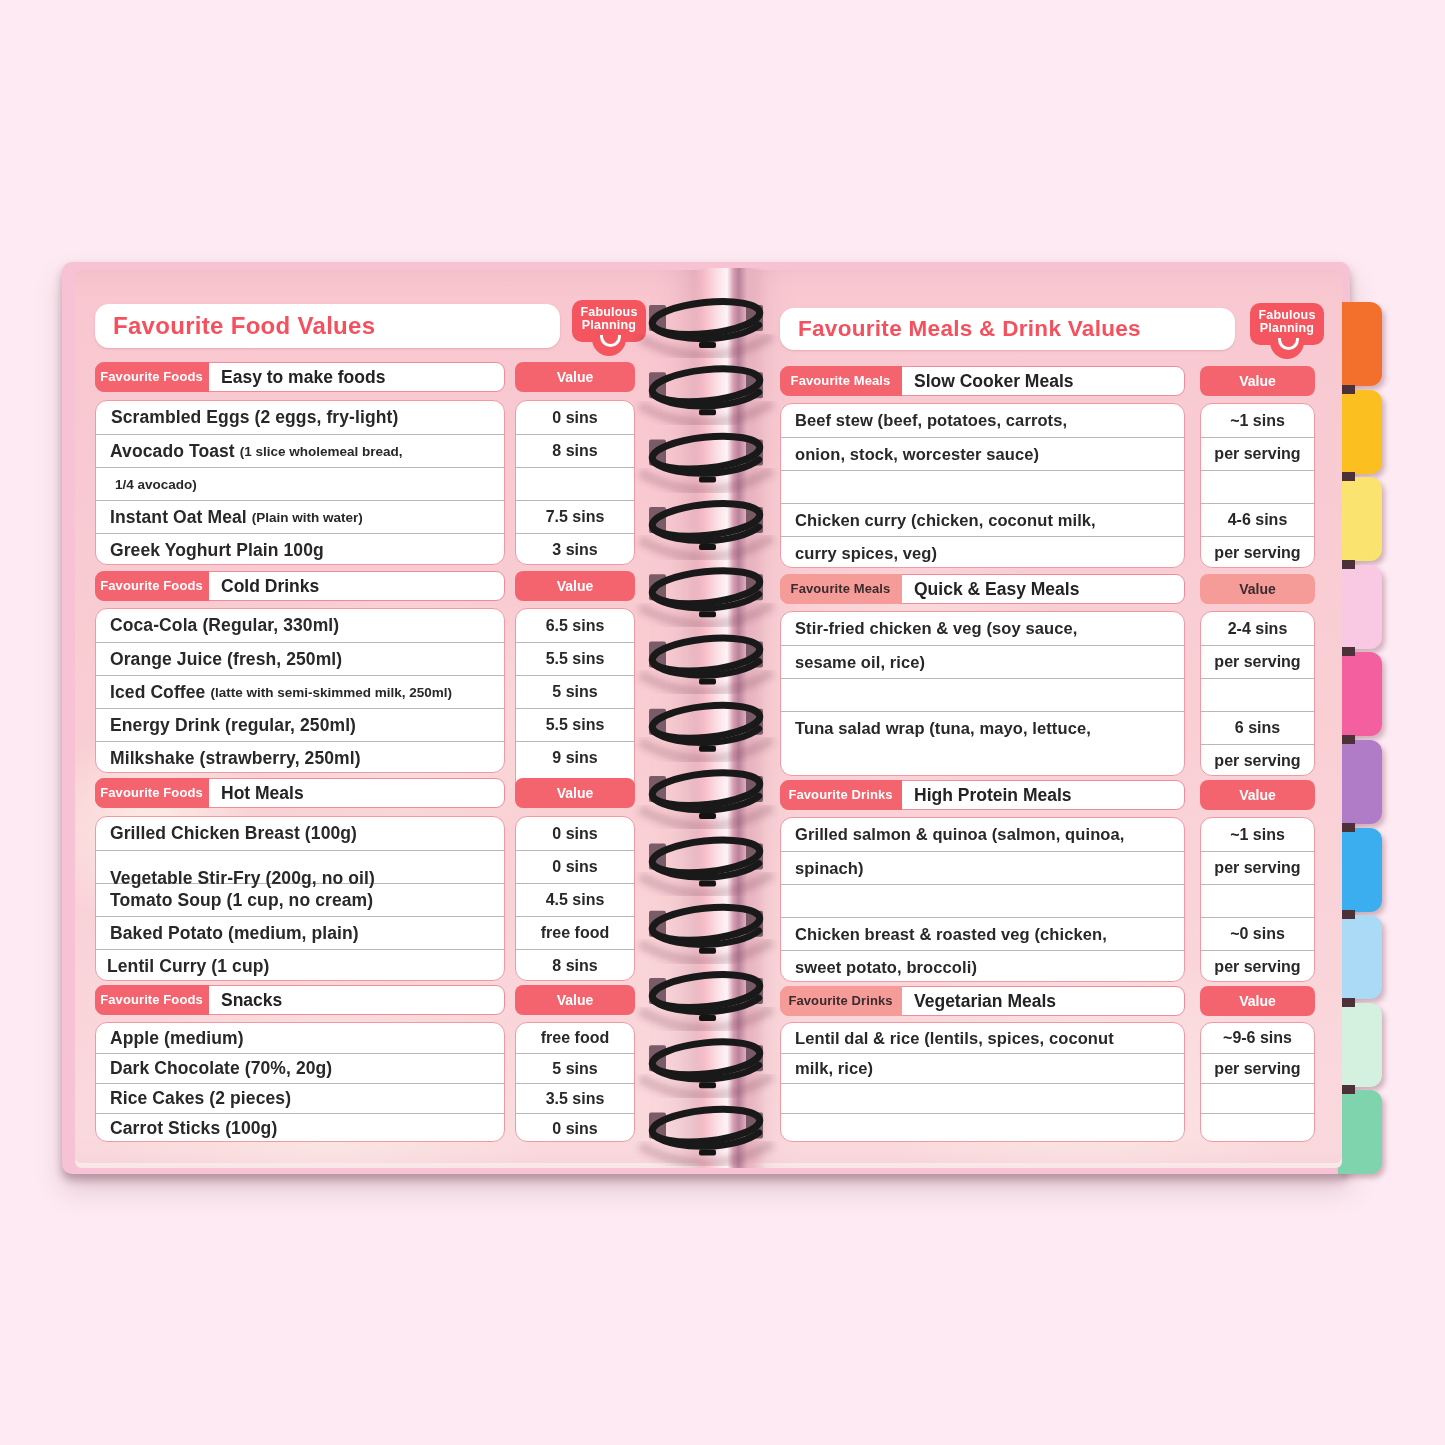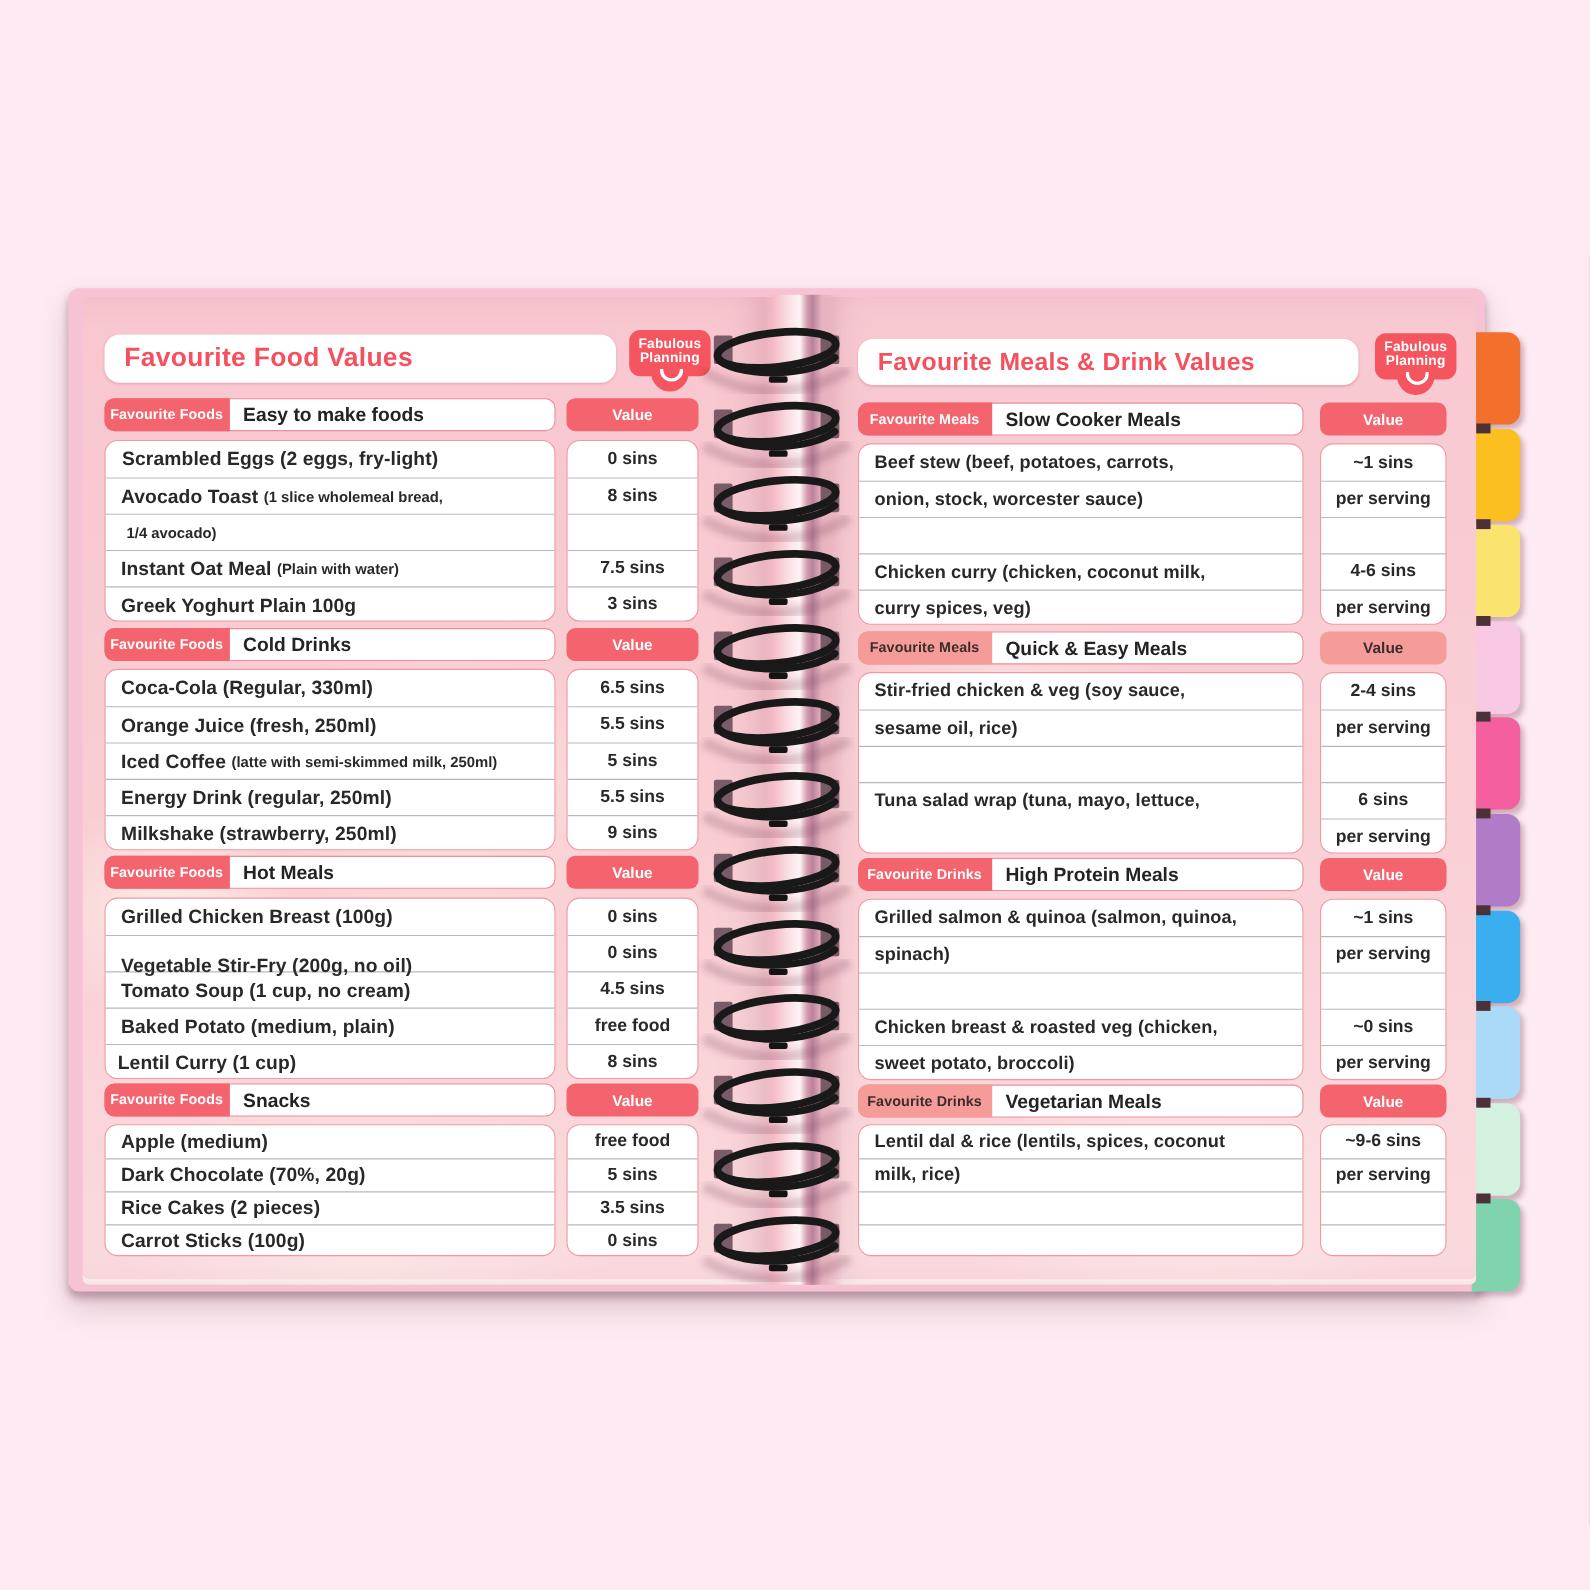--- a/index.html
+++ b/index.html
@@ -224,21 +224,21 @@
         </div>
         <div class="food-row rule" style="height: 33px;">
           <span class="food-main" style="font-size: 17.5px;">Energy Drink (regular, 250ml)</span>
           <span class="food-small"></span>
         </div>
         <div class="food-row rule" style="height: 33px;">
           <span class="food-main" style="font-size: 17.5px;">Milkshake (strawberry, 250ml)</span>
           <span class="food-small"></span>
         </div>
       </div>
-      <div class="vals-box" style="left: 515px; top: 608px; width: 120px; height: 165px; position: absolute;">
+      <div class="vals-box" style="left: 515px; top: 608px; width: 120px; height: 198px; position: absolute;">
         <div class="val-row" style="height: 33px;">
           <span>6.5 sins</span>
         </div>
         <div class="val-row rule" style="height: 33px;">
           <span>5.5 sins</span>
         </div>
         <div class="val-row rule" style="height: 33px;">
           <span>5 sins</span>
         </div>
         <div class="val-row rule" style="height: 33px;">

